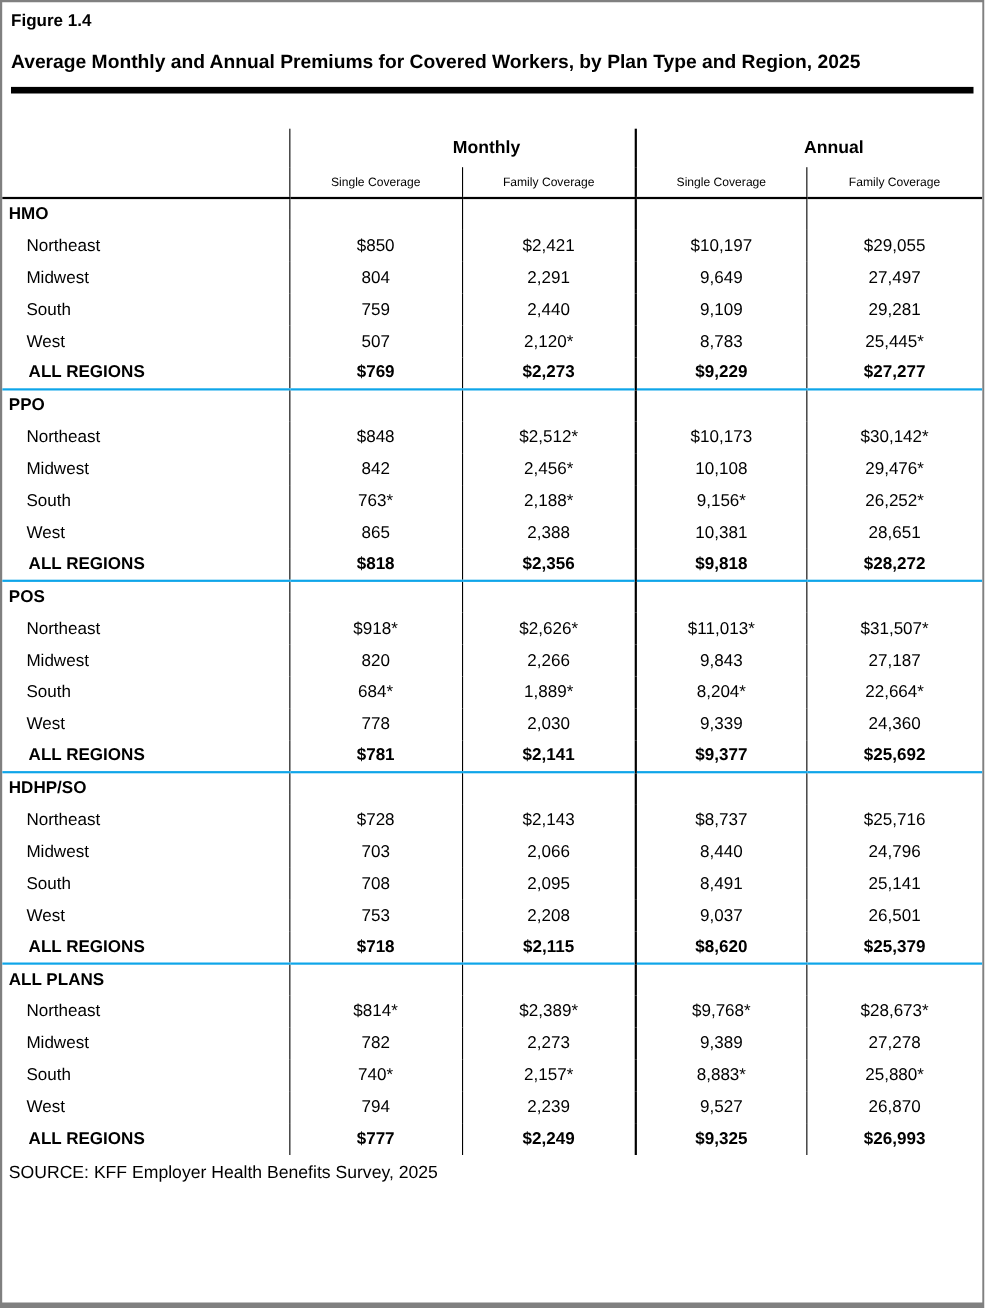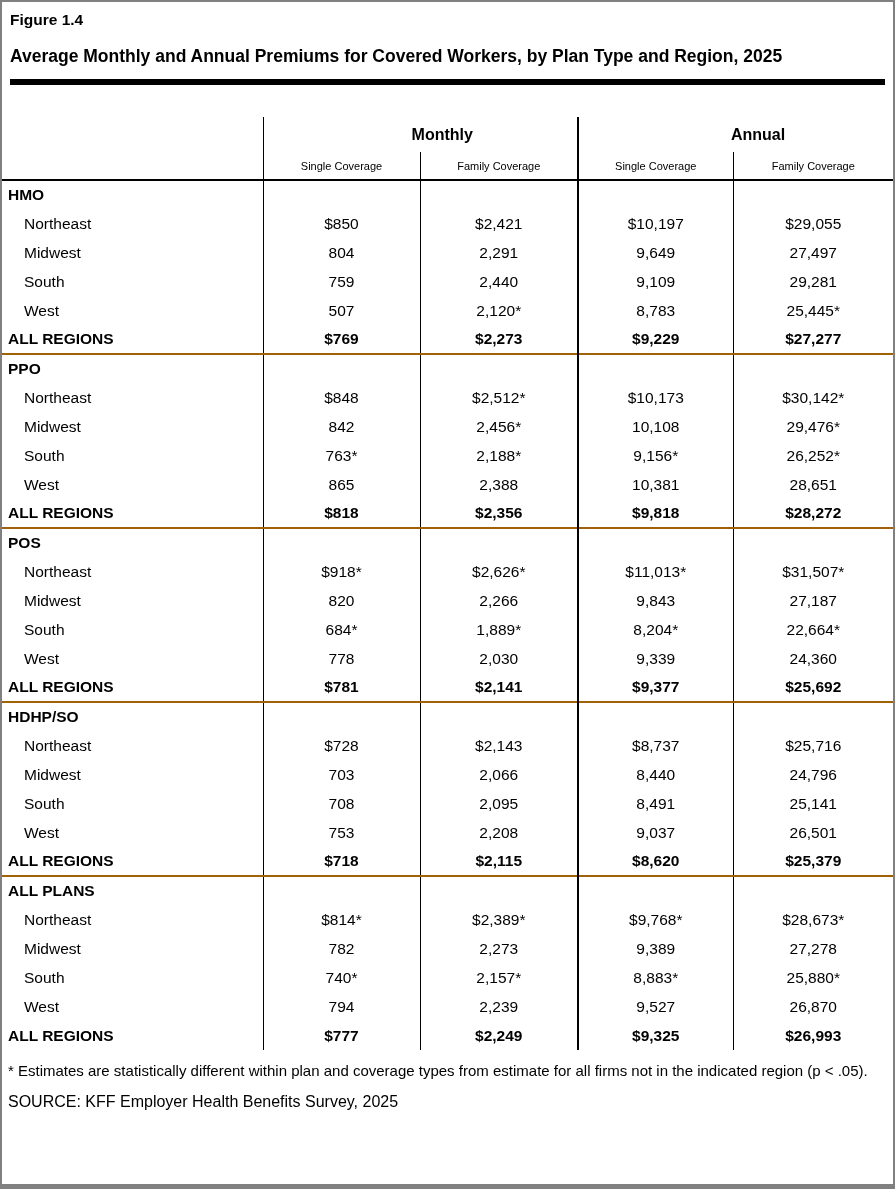--- a/index.html
+++ b/index.html
@@ -72,24 +72,24 @@
   .blx { border-left: 2.5px solid #000; }
 
   tbody tr { height: 29px; }
   tbody td {
     font-size: 15.5px;
     vertical-align: middle;
   }
   td.label { text-align: left; }
   td.label.plan  { font-weight: bold; padding-left: 6px; }
   td.label.region { padding-left: 22px; }
-  td.label.total { font-weight: bold; padding-left: 6px; }
+  td.label.total { font-weight: bold; padding-left: 24px; }
   td.val { text-align: center; }
   tr.total-row td.val { font-weight: bold; }
-  tr.plan-row td { border-top: 2px solid #a16207; }
+  tr.plan-row td { border-top: 2px solid #0ea5e9; }
 
   .footnote {
     margin: 7px 6px 0 6px;
     font-size: 15px;
     line-height: 28px;
     max-width: 880px;
   }
   .source {
     margin: 7px 6px 0 6px;
     font-size: 16px;
@@ -345,16 +345,15 @@
         <tr class="total-row">
           <td class="label total">ALL REGIONS</td>
           <td class="val bl">$777</td>
           <td class="val bl">$2,249</td>
           <td class="val blx">$9,325</td>
           <td class="val bl">$26,993</td>
         </tr>
       </tbody>
     </table>
 
-  <div class="footnote">* Estimates are statistically different within plan and coverage types from estimate for all firms not in the indicated region (p &lt; .05).</div>
   <div class="source">SOURCE: KFF Employer Health Benefits Survey, 2025</div>
 
 </div>
 
 </body></html>

